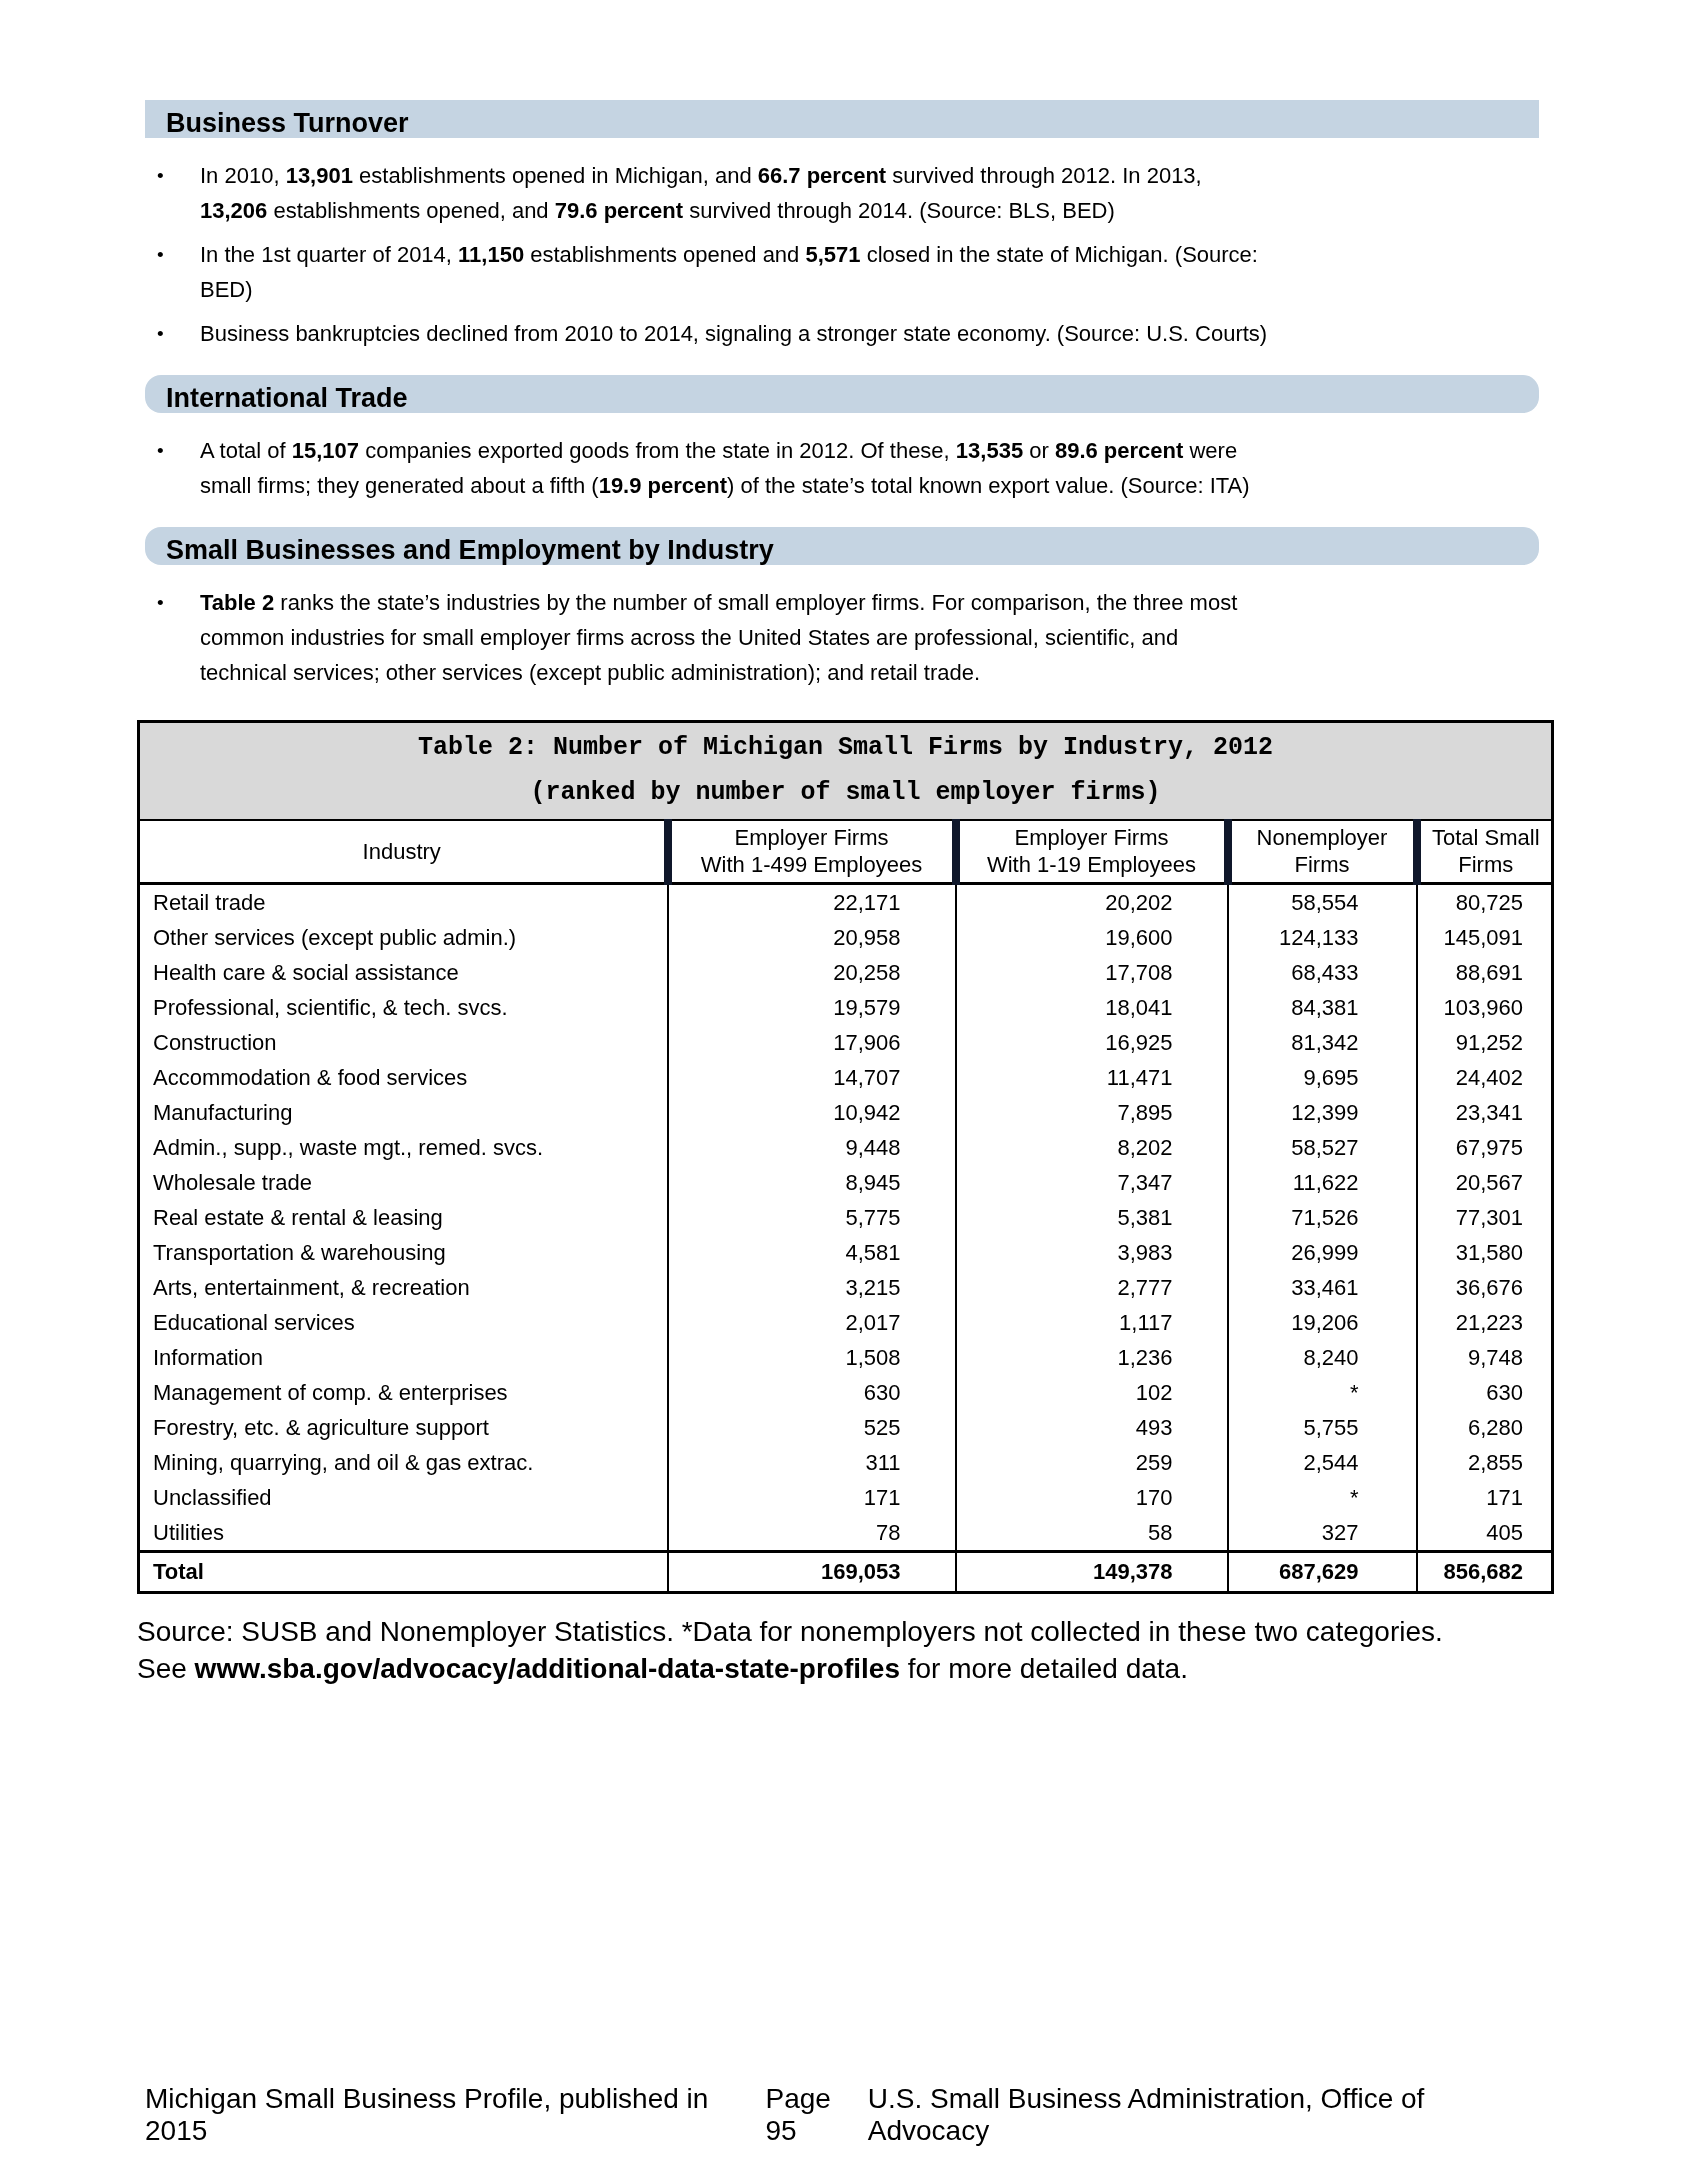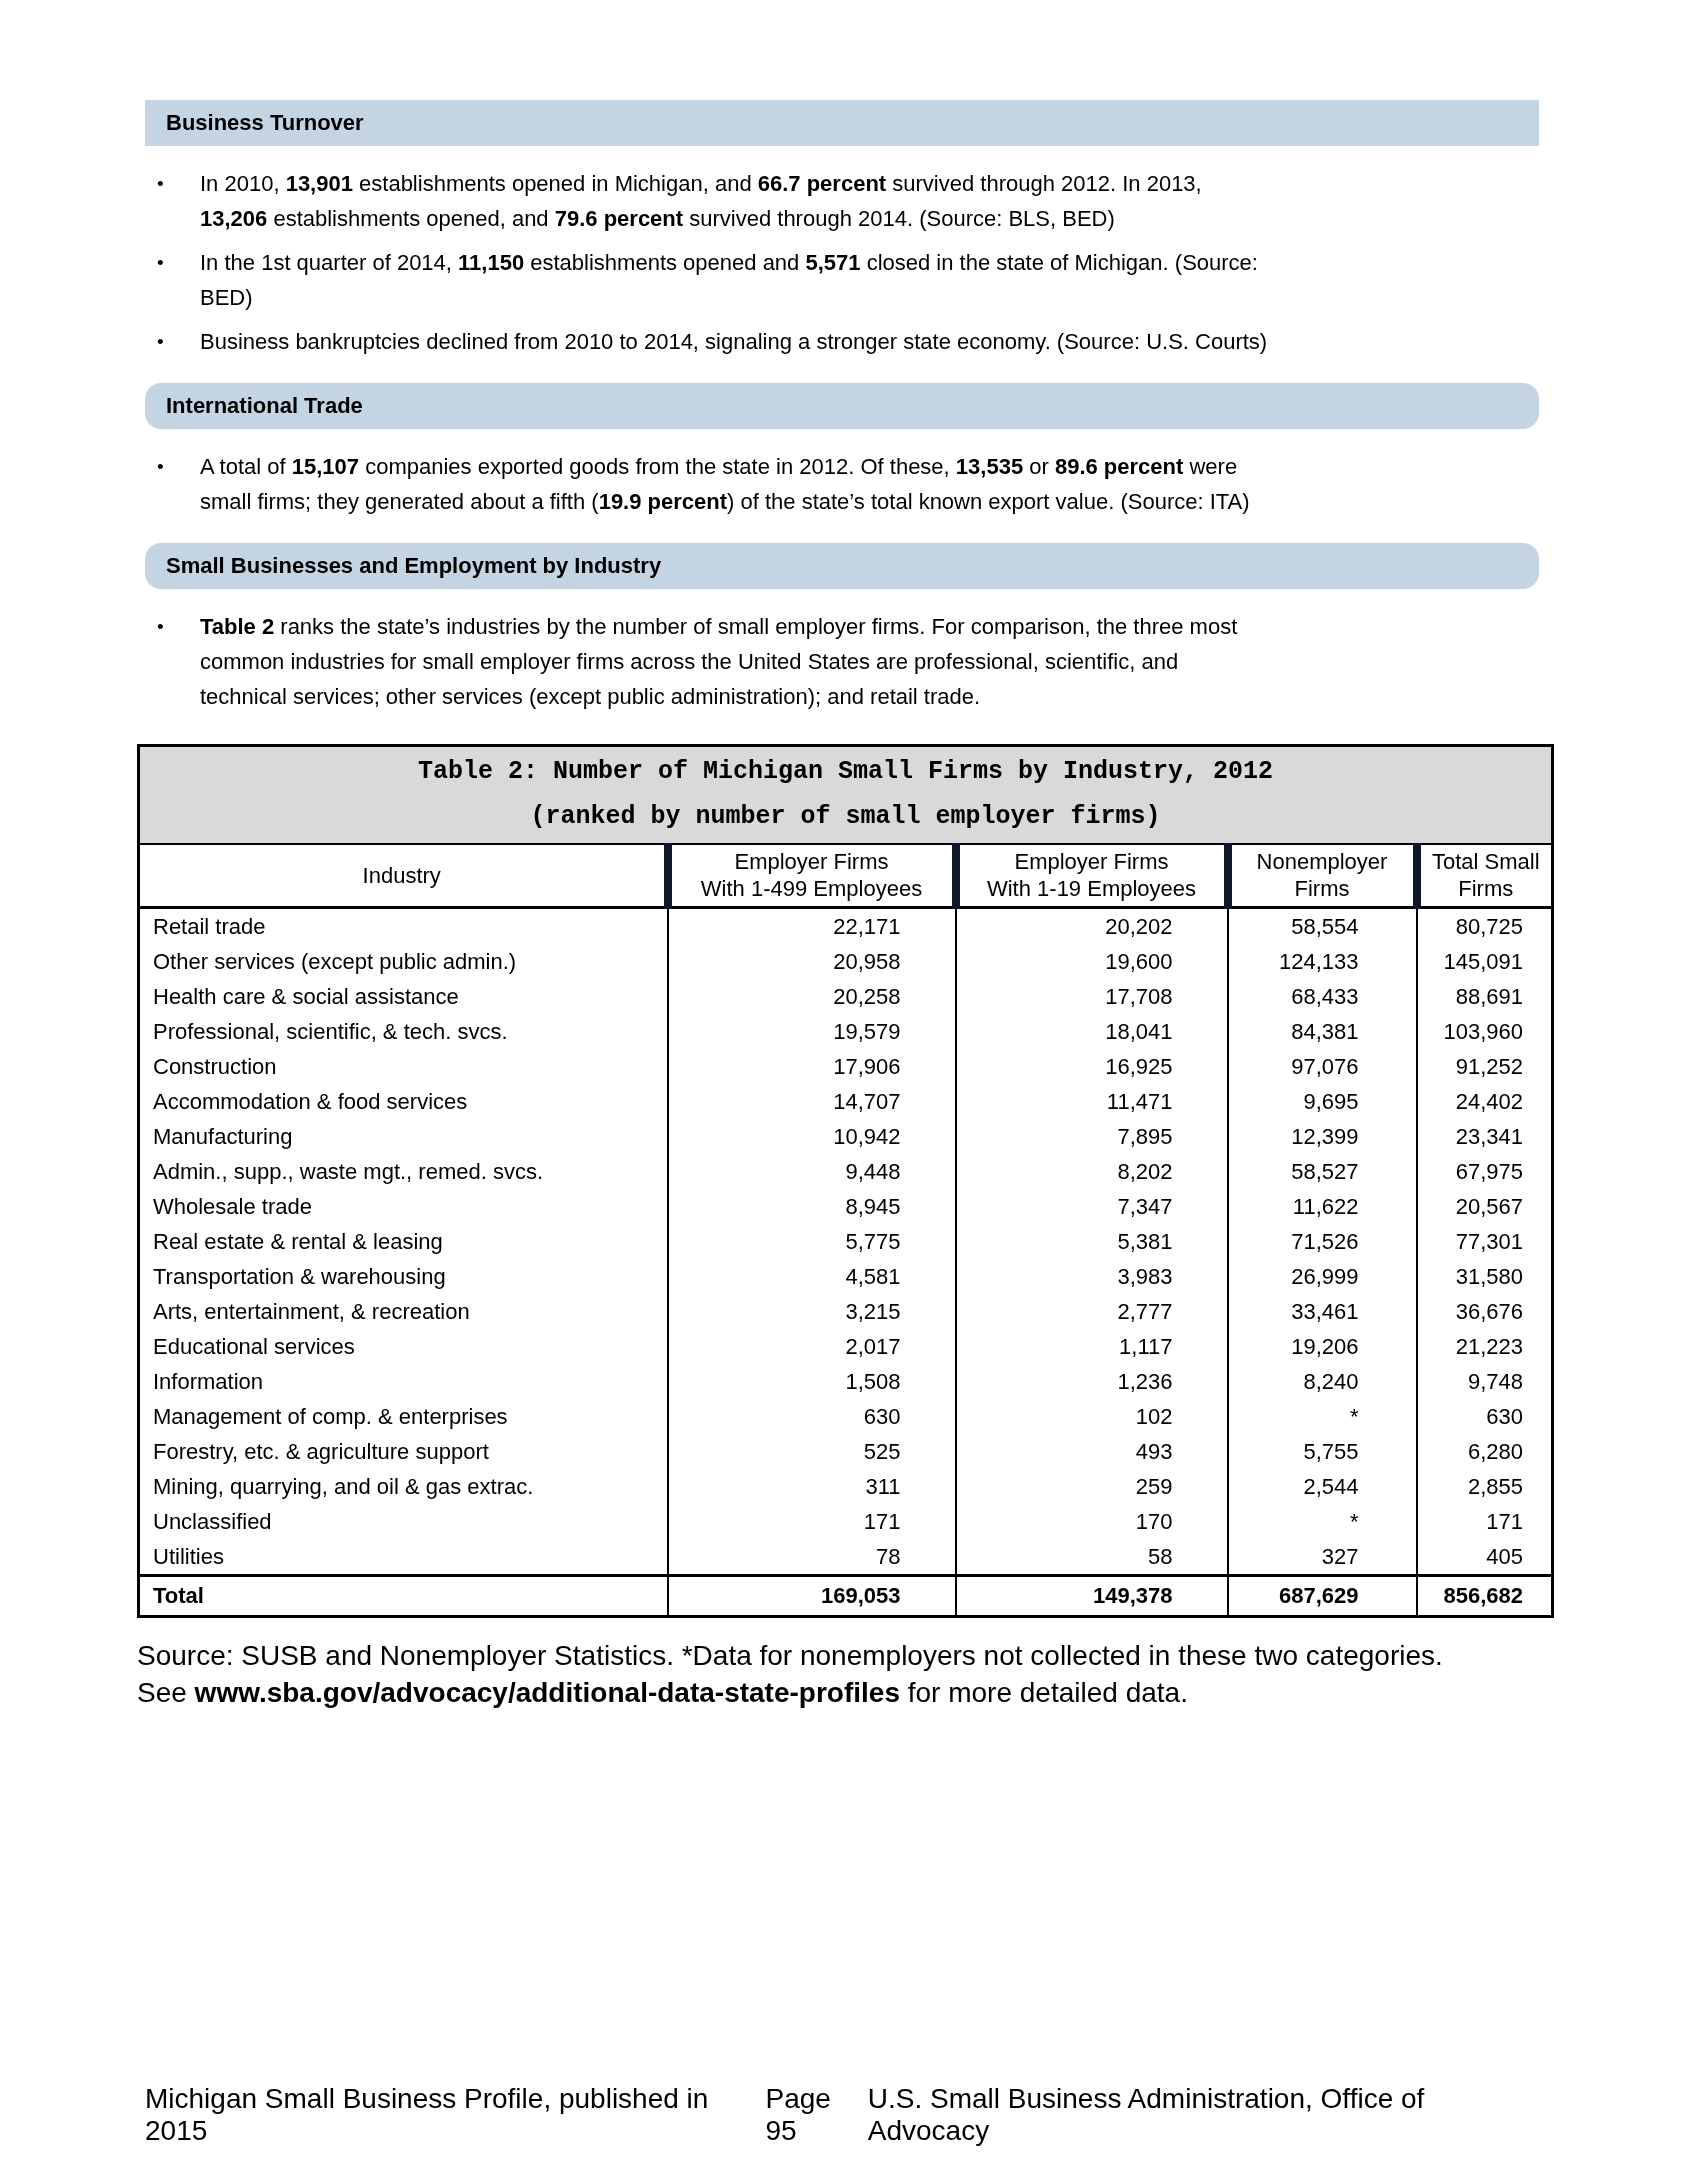--- a/index.html
+++ b/index.html
@@ -5,22 +5,22 @@
   html,body { margin:0; padding:0; background:#ffffff; }
   .page {
     position:relative; width:1683px; height:2178px; background:#ffffff;
     font-family:"Liberation Sans", sans-serif; color:#000;
     overflow:hidden;
   }
   .content { position:absolute; left:145px; top:0; width:1394px; }
 
   .bar {
     background:var(--bar-bg,#c5d4e2);
-    height:46px; line-height:46px;
-    font-size:22px; font-weight:bold;
+    height:38px; line-height:46px;
+    font-size:27px; font-weight:bold;
     padding-left:21px;
   }
   .bar.first { margin-top:100px; }
   .bar.mid   { margin-top:24px;border-radius:16px; }
 
   ul.bullets { list-style:none; margin:20px 0 0 0; padding:0; font-size:22px; line-height:35px; }
   ul.bullets li { display:flex; margin-bottom:9px; }
   .dot { flex:none; width:55px; padding-left:12px; box-sizing:border-box; font-size:19px; }
   .btxt { flex:1; }
 
@@ -151,21 +151,21 @@
               <td class="c0">Professional, scientific, &amp; tech. svcs.</td>
               <td class="c1">19,579</td>
               <td class="c2">18,041</td>
               <td class="c3">84,381</td>
               <td class="c4">103,960</td>
             </tr>
             <tr>
               <td class="c0">Construction</td>
               <td class="c1">17,906</td>
               <td class="c2">16,925</td>
-              <td class="c3">97,076</td>
+              <td class="c3">81,342</td>
               <td class="c4">91,252</td>
             </tr>
             <tr>
               <td class="c0">Accommodation &amp; food services</td>
               <td class="c1">14,707</td>
               <td class="c2">11,471</td>
               <td class="c3">9,695</td>
               <td class="c4">24,402</td>
             </tr>
             <tr>

